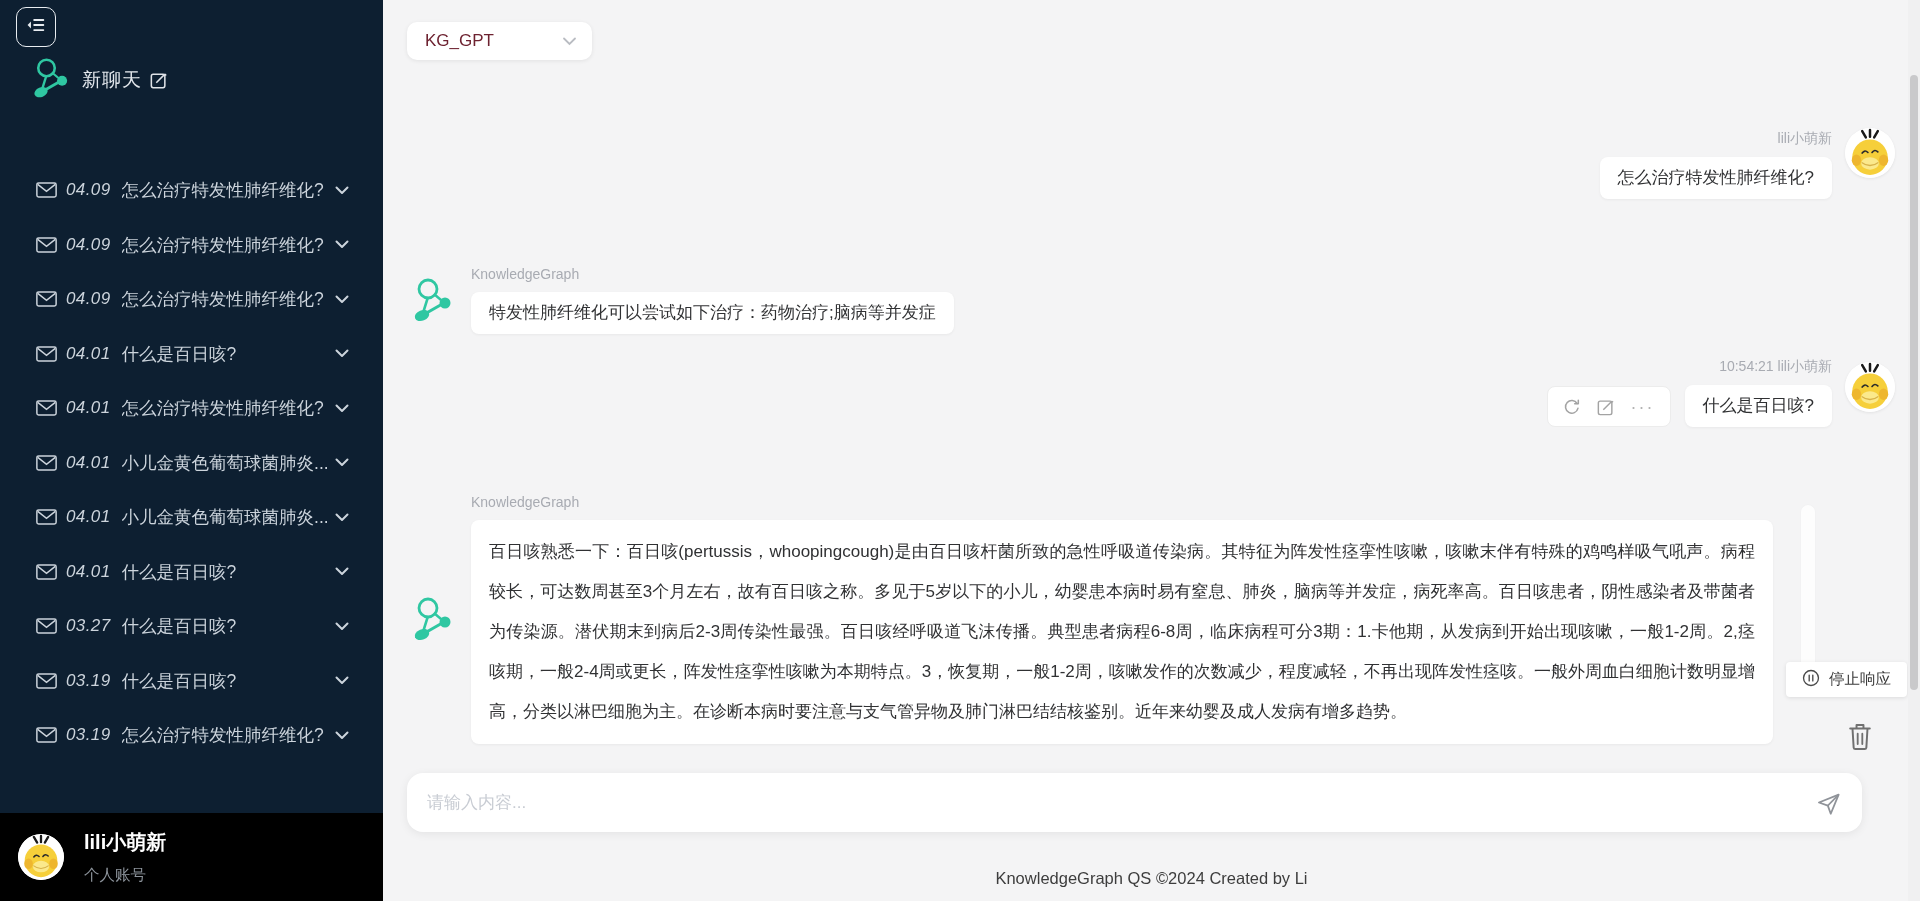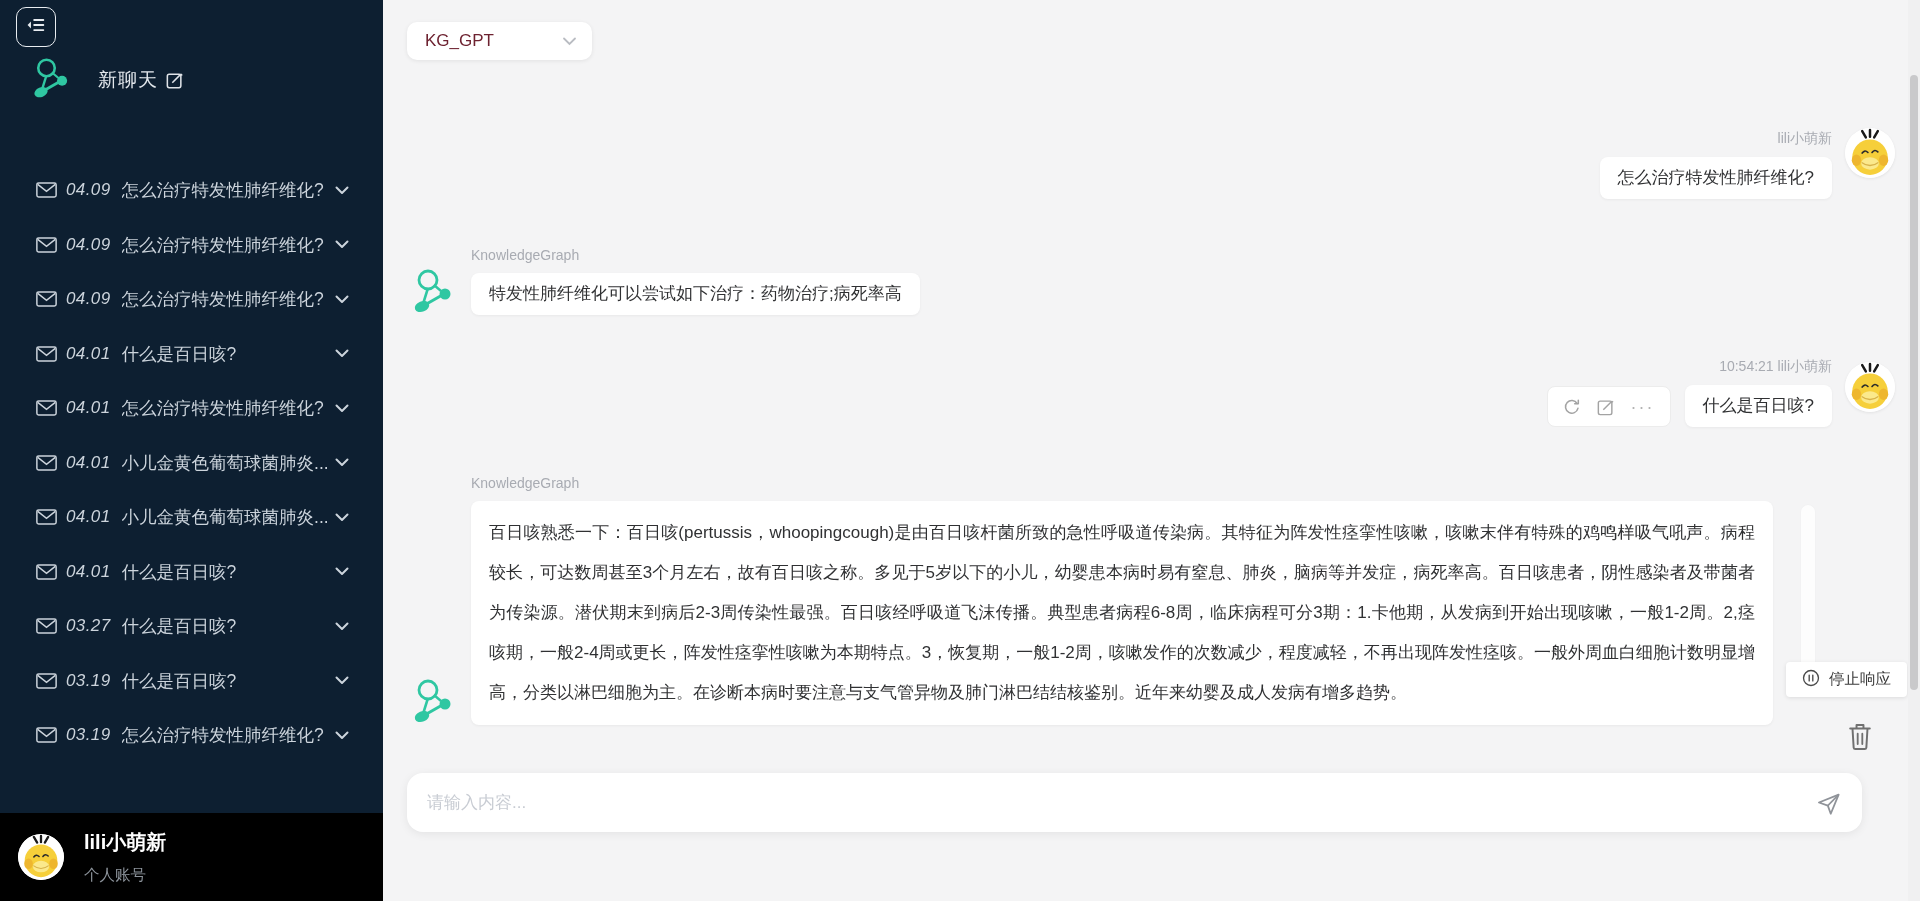--- a/index.html
+++ b/index.html
@@ -13,21 +13,21 @@
   .sidebar {
     width:383px; height:901px; background:#0d1f31;
     display:flex; flex-direction:column; flex-shrink:0; position:relative;
   }
   .collapse-btn {
     width:40px; height:40px; margin:7px 0 0 16px;
     border:1.6px solid #e8ecf0; border-radius:10px;
     display:flex; align-items:center; justify-content:center; cursor:pointer;
   }
   .brand-row { display:flex; align-items:center; margin:10px 0 0 30px; height:46px; cursor:pointer; }
-  .brand-label { color:#e2e7ec; font-size:19px; margin-left:24px; letter-spacing:1px; }
+  .brand-label { color:#e2e7ec; font-size:19px; margin-left:8px; letter-spacing:1px; }
   .brand-edit { margin-left:8px; display:flex; }
   .history { margin-top:60px; }
   .hist-item {
     height:54.5px; display:flex; align-items:center;
     padding-left:36px; cursor:pointer; color:#ccd4dc;
   }
   .hist-env { display:flex; flex-shrink:0; }
   .hist-date { font-style:italic; font-size:17px; margin:0 11px 0 9px; letter-spacing:.4px; }
   .hist-title { font-size:17.5px; flex:1; white-space:nowrap; overflow:hidden; }
   .hist-chevron { margin:0 34px 0 6px; display:flex; flex-shrink:0; }
@@ -64,21 +64,21 @@
   .msg-user-2 { top:356px; }
   .msg-user-2 .avatar-circle { margin-top:6px; }
   .msg-toolbar {
     align-self:flex-end; margin-right:14px; height:41px;
     background:#fff; border:1px solid #ececec; border-radius:8px;
     display:flex; align-items:center; gap:16px; padding:0 15px;
   }
   .tool-btn { display:flex; align-items:center; cursor:pointer; }
   .more-dots { color:#b3b3b3; font-size:18px; letter-spacing:2px; line-height:10px; }
 
-  .msg-bot { position:absolute; left:27px; display:flex; align-items:flex-end; }
+  .msg-bot { position:absolute; left:27px; display:flex; align-items:center;margin-top:19px; }
   .msg-bot .b-avatar { width:48px; height:48px; margin:2px 13px 0 0; flex-shrink:0; }
   .msg-bot .bubble { margin-top:8px; }
   .msg-bot-1 { top:245px; }
   .msg-bot-2 { top:473px; }
   .msg-bot-2 .bubble { width:1302px; line-height:40px; padding:12px 18px; text-align:justify; }
 
   .stop-btn {
     position:absolute; right:13px; bottom:204px; height:35px;
     background:#fff; border-radius:4px; box-shadow:0 1px 4px rgba(0,0,0,.1);
     display:flex; align-items:center; gap:9px; padding:0 16px;
@@ -374,21 +374,21 @@
         <line x1="13" y1="39" x2="34" y2="27" stroke="#2fc7a2" stroke-width="3"></line>
         <line x1="18" y1="21" x2="13" y2="37" stroke="#2fc7a2" stroke-width="2.6"></line>
         <line x1="24" y1="18" x2="31" y2="24" stroke="#2fc7a2" stroke-width="2.4"></line>
         <circle cx="18" cy="13" r="9" fill="none" stroke="#2fc7a2" stroke-width="2.8"></circle>
         <circle cx="35" cy="27" r="5.5" fill="#2fc7a2"></circle>
         <ellipse cx="12" cy="39.5" rx="7.5" ry="5.2" fill="#2fc7a2" transform="rotate(-22 12 39.5)"></ellipse>
       </svg>
     </div>
     <div>
       <div class="author">KnowledgeGraph</div>
-      <div class="bubble">特发性肺纤维化可以尝试如下治疗：药物治疗;病死率高</div>
+      <div class="bubble">特发性肺纤维化可以尝试如下治疗：药物治疗;脑病等并发症</div>
     </div>
   </div>
 
   <div class="msg-user msg-user-2">
     <div class="msg-toolbar">
       <span class="tool-btn">
         <svg width="18" height="18" viewBox="0 0 20 20">
           <path d="M16.6 11.5a7 7 0 1 1-.9-5.4" fill="none" stroke="#a3a3a3" stroke-width="1.7" stroke-linecap="round"></path>
           <path d="M17 2.5v4h-4" fill="none" stroke="#a3a3a3" stroke-width="1.7" stroke-linecap="round" stroke-linejoin="round"></path>
         </svg>
@@ -465,17 +465,18 @@
   <div class="composer">
     <input type="text" value="" placeholder="请输入内容..." style="">
     <span class="send-btn">
       <svg width="27" height="27" viewBox="0 0 24 24">
         <path d="M3.5 12L21 5l-7 17-2.6-7.2L3.5 12z" fill="none" stroke="#8f9399" stroke-width="1.6" stroke-linejoin="round"></path>
         <path d="M21 5L11.4 14.8" fill="none" stroke="#8f9399" stroke-width="1.4"></path>
       </svg>
     </span>
   </div>
 
+  <div class="footer">KnowledgeGraph QS ©2024 Created by Li</div>
 
   <div class="page-scrollbar">
     <div class="page-scroll-thumb"></div>
   </div>
 </main>
 
 </body></html>

